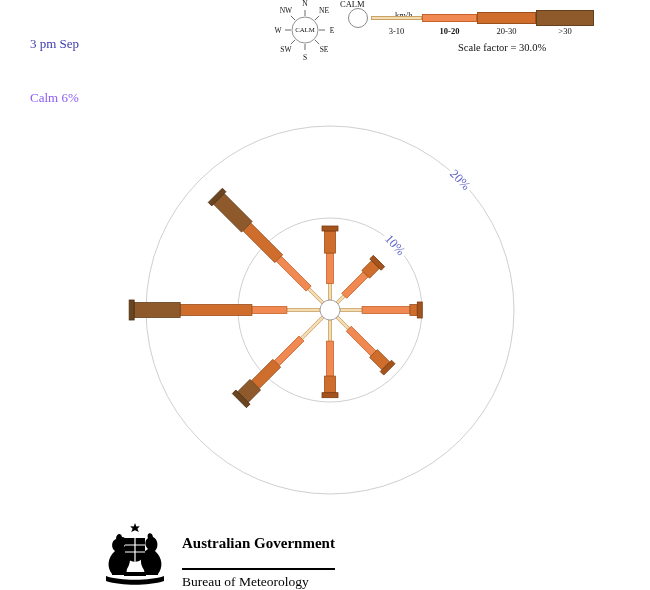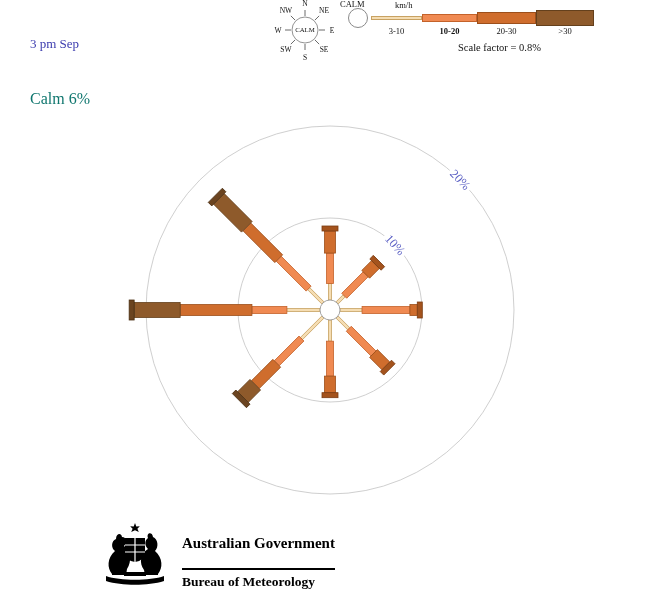--- a/index.html
+++ b/index.html
@@ -1,45 +1,45 @@
 <!DOCTYPE html>
 <html><head>
 <meta charset="utf-8">
 <style>
   html,body{margin:0;padding:0;background:#fff;}
   .page{position:relative;width:650px;height:590px;background:#ffffff;overflow:hidden;
         font-family:"Liberation Serif", serif;}
 
   
   .header{position:absolute;left:30px;top:36px;color:#3b3bae;font-size:13px;line-height:15px;}
-  .calm-note{position:absolute;left:30px;top:90px;color:#0f766e;font-size:16px;}
+  .calm-note{position:absolute;left:30px;top:90px;color:#8b5cf6;font-size:13px;}
 
   
   #compass-svg{position:absolute;left:268px;top:0px;}
 
   
   .legend{position:absolute;left:340px;top:0px;width:310px;height:70px;font-size:8.5px;}
   .legend .calm-label{position:absolute;left:0px;top:-1px;font-size:8.5px;color:#111;}
   .legend .calm-circle{position:absolute;left:8px;top:8px;width:20px;height:20px;border:1px solid #8a8a8a;
        border-radius:50%;background:#fff;box-sizing:border-box;}
-  .legend .units{position:absolute;left:44px;top:0px;font-size:8.5px;color:#111;padding-left:11px;}
+  .legend .units{position:absolute;left:44px;top:10px;font-size:8.5px;color:#111;padding-left:11px;}
   .legend .seg{position:absolute;box-sizing:border-box;}
   .legend .seg-label{position:absolute;top:26px;text-align:center;font-size:8.5px;color:#111;}
   .legend .scale-factor{position:absolute;left:118px;top:42px;font-size:10.5px;color:#111;}
 
   
   #rose-svg{position:absolute;left:0px;top:114px;}
 
   
   .footer{position:absolute;left:98px;top:520px;width:420px;height:70px;}
   .footer .crest{position:absolute;left:0px;top:2px;}
   .footer .gov-text{position:absolute;left:84px;top:14px;color:#000;}
   .footer .gov-line1{font-size:15px;font-weight:bold;display:inline-block;
         border-bottom:2px solid #000;padding-bottom:16px;}
-  .footer .gov-line2{font-size:13.5px;font-weight:bold;margin-top:4px;}
+  .footer .gov-line2{font-size:13.5px;font-weight:normal;margin-top:4px;}
 </style>
 </head>
 <body>
 
 <div class="page">
 
   <div class="header">
     <div>3 pm Sep</div>
   </div>
   <div class="calm-note">Calm 6%</div>
@@ -72,21 +72,21 @@
     <div id="legend-bar">
         <div class="seg" style="left: 31px; top: 16px; width: 51px; height: 4px; background: rgb(245, 221, 179); border: 1px solid rgb(200, 162, 98);"></div>
         <div class="seg-label" style="left: 31px; width: 51px;">3-10</div>
         <div class="seg" style="left: 82px; top: 14px; width: 55px; height: 8px; background: rgb(240, 138, 82); border: 1px solid rgb(196, 98, 42);"></div>
         <div class="seg-label" style="left: 82px; width: 55px; font-weight: bold;">10-20</div>
         <div class="seg" style="left: 137px; top: 12px; width: 59px; height: 12px; background: rgb(207, 109, 45); border: 1px solid rgb(156, 79, 27);"></div>
         <div class="seg-label" style="left: 137px; width: 59px;">20-30</div>
         <div class="seg" style="left: 196px; top: 10px; width: 58px; height: 16px; background: rgb(142, 90, 43); border: 1px solid rgb(100, 64, 28);"></div>
         <div class="seg-label" style="left: 196px; width: 58px;">&gt;30</div>
       </div>
-    <div class="scale-factor">Scale factor = 0.8%</div>
+    <div class="scale-factor">Scale factor = 30.0%</div>
   </div>
 
   <svg id="rose-svg" width="650" height="392">
       <circle cx="330" cy="196" r="92" fill="none" stroke="#c9c9c9" stroke-width="0.9"></circle>
       <circle cx="330" cy="196" r="184" fill="none" stroke="#c9c9c9" stroke-width="0.9"></circle>
       <g transform="rotate(-90 330 196)">
         <rect x="340" y="194.5" width="16.56" height="3" fill="#f5ddb3" stroke="#c8a262" stroke-width="0.8"></rect>
         <rect x="356.56" y="192.5" width="30.359999999999996" height="7" fill="#f08a52" stroke="#c4622a" stroke-width="0.8"></rect>
         <rect x="386.92" y="190.5" width="22.08" height="11" fill="#cf6d2d" stroke="#9c4f1b" stroke-width="0.8"></rect>
         <rect x="409" y="188" width="5" height="16" fill="#a4531d" stroke="#7a3c12" stroke-width="0.8"></rect>

